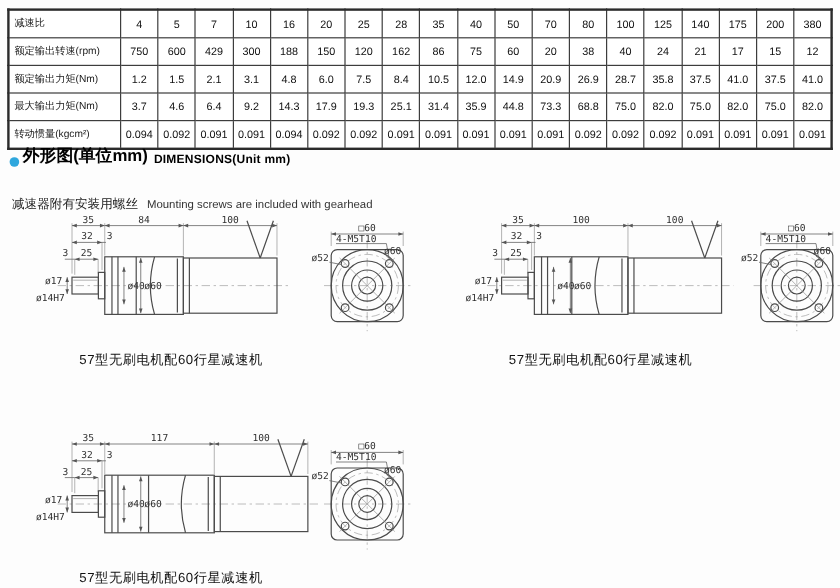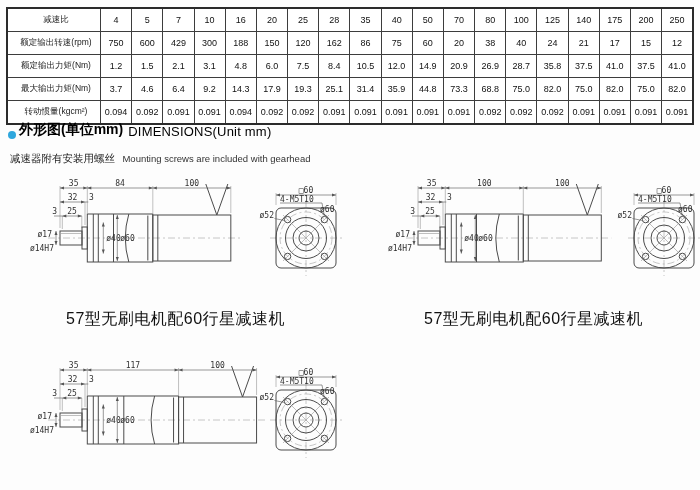--- a/index.html
+++ b/index.html
@@ -3,36 +3,36 @@
 <meta charset="utf-8">
 <style>
   html,body{margin:0;padding:0;background:#e8e8e8}
   .page{position:relative;width:700px;height:490px;background:#fdfdfd;overflow:hidden;
         font-family:"Liberation Sans","DejaVu Sans",sans-serif}
   
   table.spec{position:absolute;left:6px;top:7px;width:688px;border-collapse:collapse;
              table-layout:fixed;border:2px solid #2b2b2b;background:#fff}
   .spec td{border:1px solid #3d3d3d;font-size:9px;color:#101010;text-align:center;
            height:22px;padding:0;overflow:hidden;white-space:nowrap}
-  .spec td.lbl{width:88px;text-align:center;padding-left:4px;font-size:8.5px;color:#1a1a1a}
+  .spec td.lbl{width:88px;text-align:left;padding-left:4px;font-size:8.5px;color:#1a1a1a}
   
   .sec-title{position:absolute;left:8px;top:121px;display:flex;align-items:flex-end}
   .dot{width:8px;height:8px;border-radius:50%;background:#2fa7dd;margin-right:3px;flex:0 0 auto}
   .t-zh{font-size:14px;font-weight:bold;color:#000}
-  .t-en{font-size:13px;font-weight:normal;margin-left:5px;color:#000;letter-spacing:.2px}
-  .sec-note{position:absolute;left:10px;top:148px;white-space:nowrap}
+  .t-en{font-size:10px;font-weight:bold;margin-left:5px;color:#000;letter-spacing:.2px}
+  .sec-note{position:absolute;left:10px;top:160px;white-space:nowrap}
   .n-zh{font-size:10.5px;color:#222}
   .n-en{font-size:9.5px;color:#333;margin-left:3px}
   
   .diagram{position:absolute;width:332px}
   .d1{left:20px;top:172px}
   .d2{left:378px;top:172px}
   .d3{left:20px;top:354px}
   .diagram svg{display:block;width:330px;height:112px}
-  .caption{margin:25px 0 0 46px;font-size:16px;color:#111;letter-spacing:.5px}
+  .caption{margin:8px 0 0 46px;font-size:11px;color:#111;letter-spacing:.5px}
   
   .ol{stroke:#4b4b4b;stroke-width:1;fill:none}
   .dl{stroke:#6b6b6b;stroke-width:.7;fill:none}
   .el{stroke:#8c8c8c;stroke-width:.55;fill:none}
   .cl{stroke:#9b9b9b;stroke-width:.55;fill:none;stroke-dasharray:7 3 2 3}
   .ar{fill:#555;stroke:none}
   .dt{font:8px "DejaVu Sans Mono","Liberation Mono",monospace;fill:#2f2f2f}
 </style>
 </head>
 <body>
@@ -54,21 +54,21 @@
           <td>35</td>
           <td>40</td>
           <td>50</td>
           <td>70</td>
           <td>80</td>
           <td>100</td>
           <td>125</td>
           <td>140</td>
           <td>175</td>
           <td>200</td>
-          <td>250</td>
+          <td>380</td>
         </tr>
         <tr>
           <td class="lbl">额定输出转速(rpm)</td>
           <td>750</td>
           <td>600</td>
           <td>429</td>
           <td>300</td>
           <td>188</td>
           <td>150</td>
           <td>120</td>

